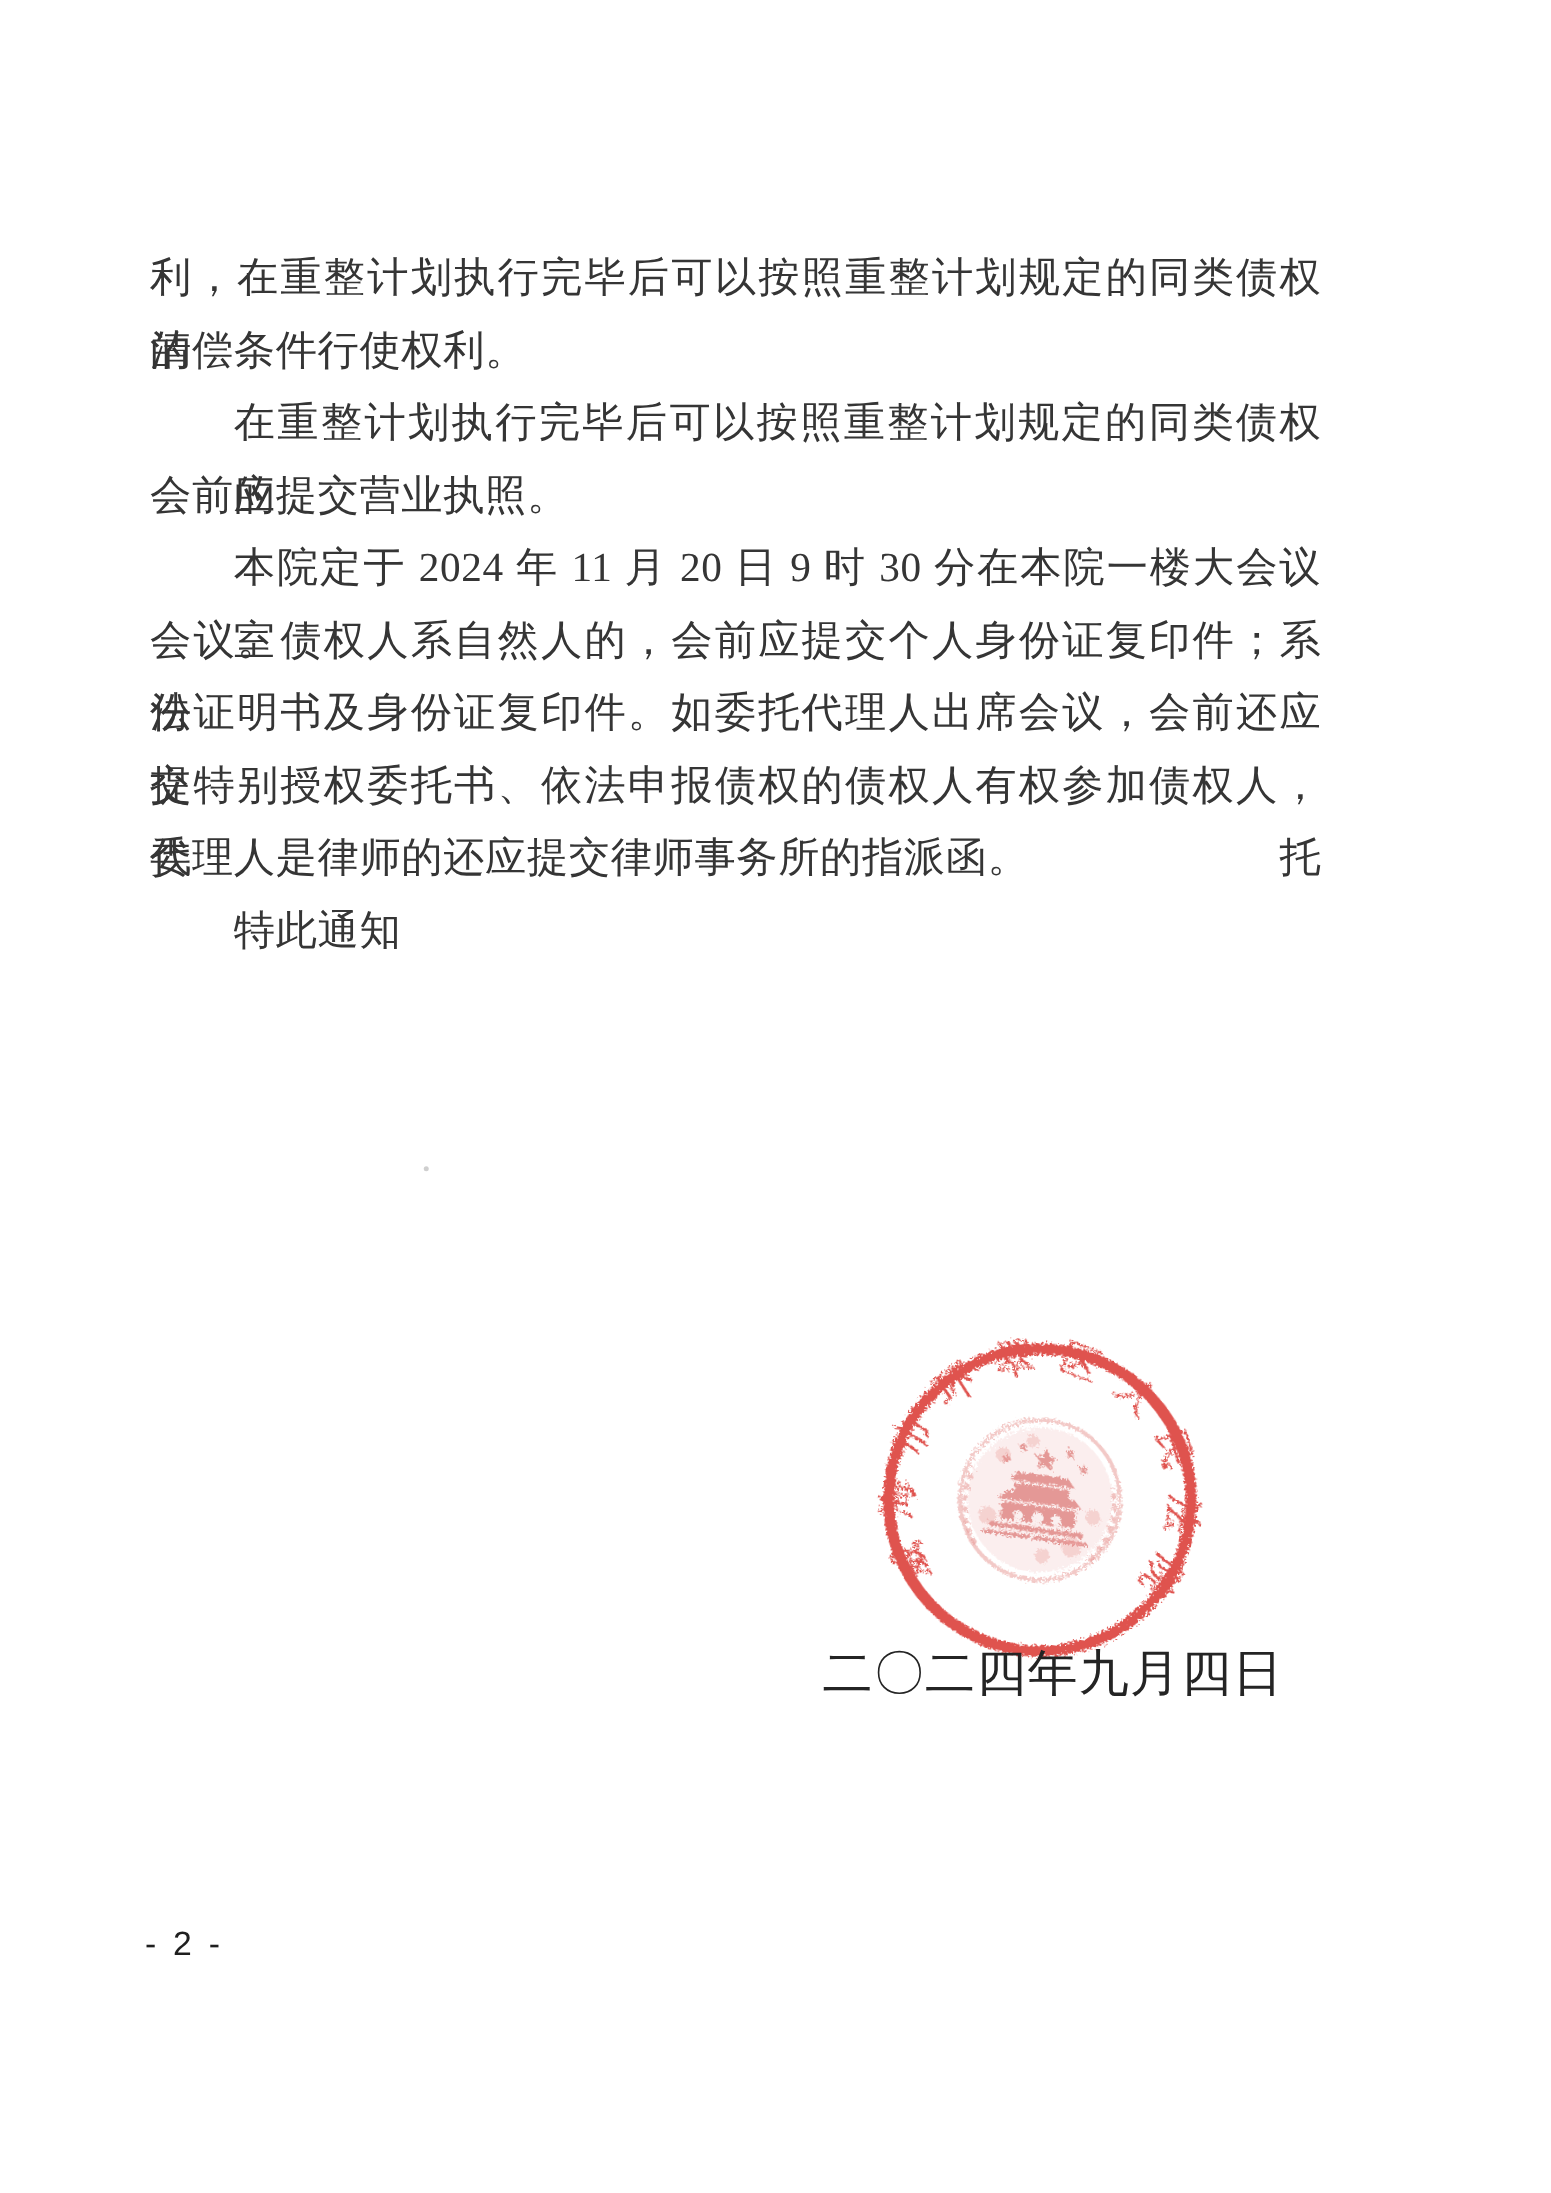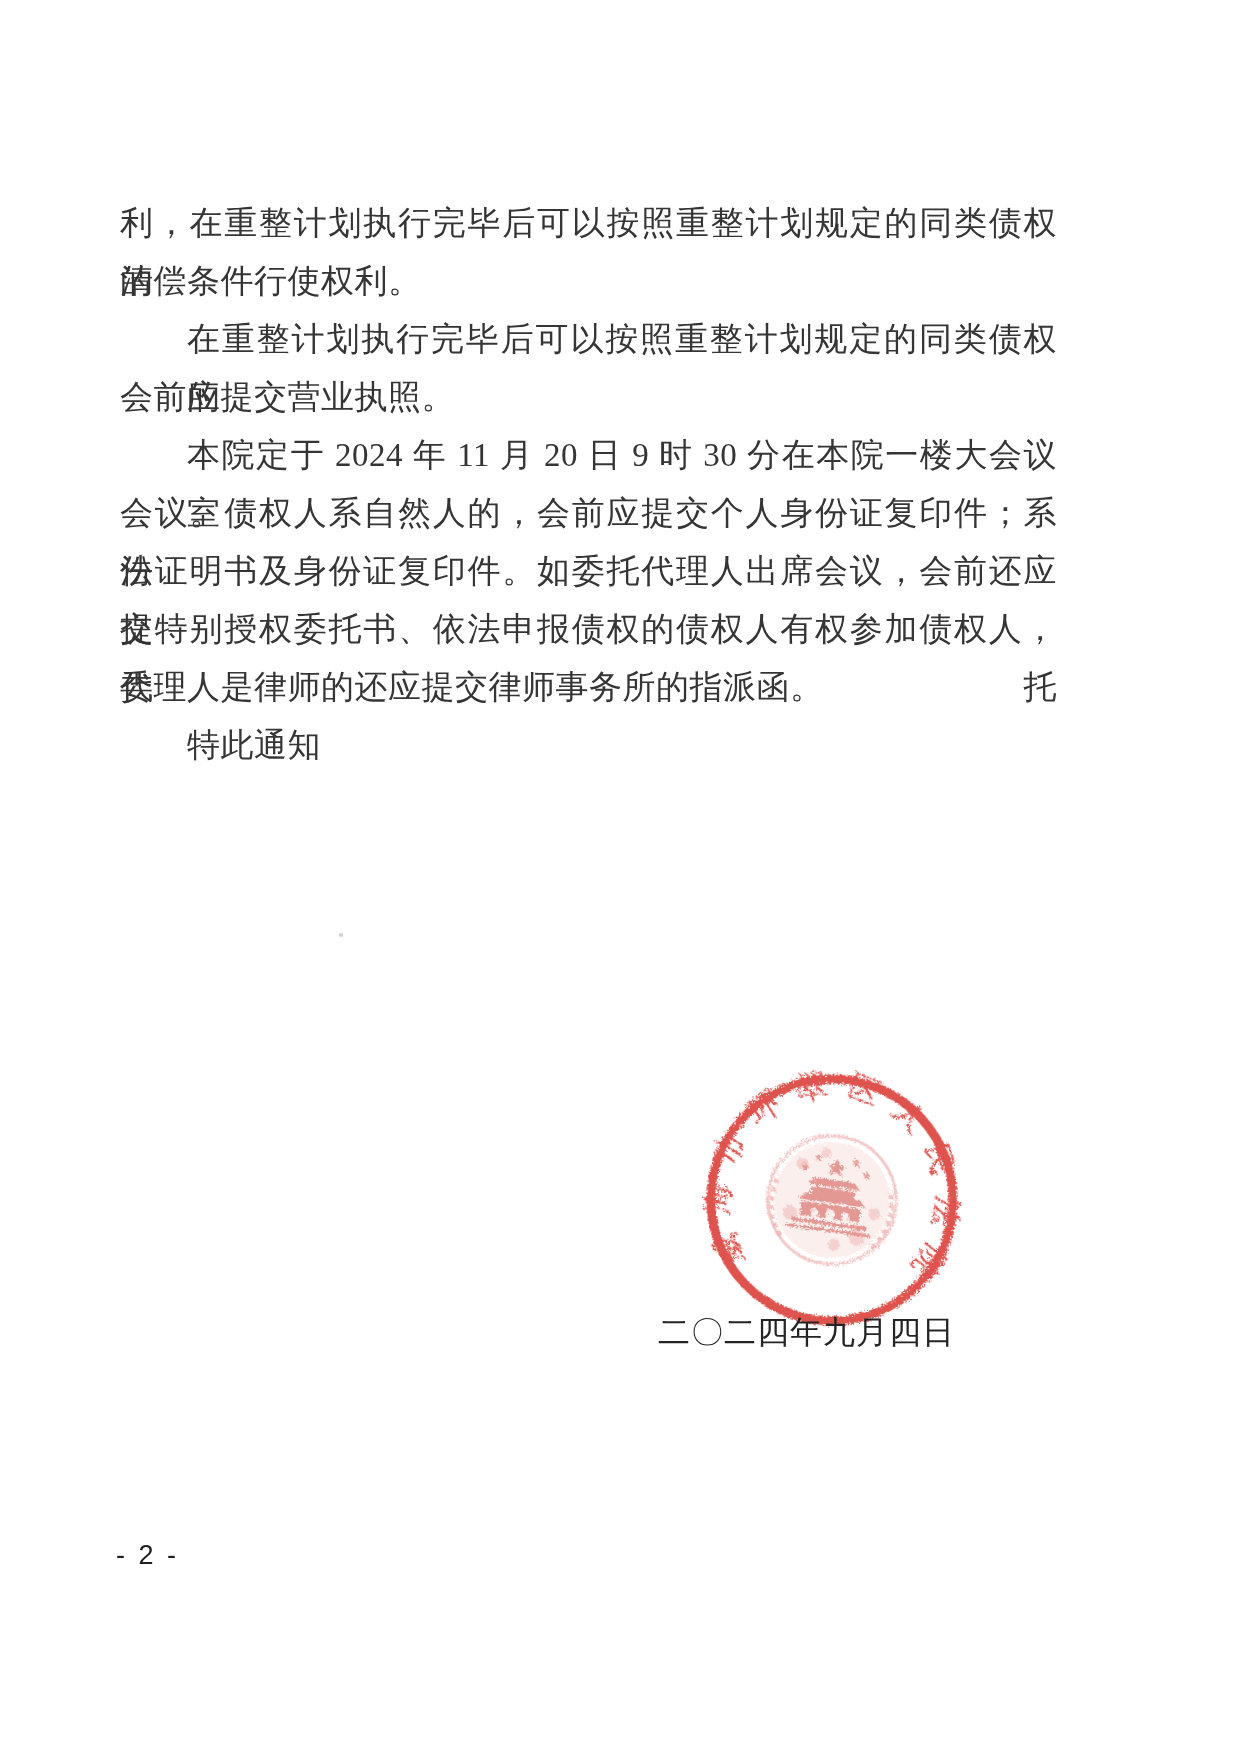--- a/index.html
+++ b/index.html
@@ -40,21 +40,21 @@
     left: 687px;
     top: 1055px;
     width: 290px;
     height: 290px;
     opacity: 0.92;
   }
   .sign-date {
     position: absolute;
     left: 658px;
     top: 1311px;
-    font-size: 32px;
+    font-size: 40px;
     letter-spacing: 1px;
     color: #242424;
     white-space: nowrap;
   }
   .page-number {
     position: absolute;
     left: 116px;
     top: 1540px;
     font-family: "Liberation Sans", sans-serif;
     font-size: 27px;

